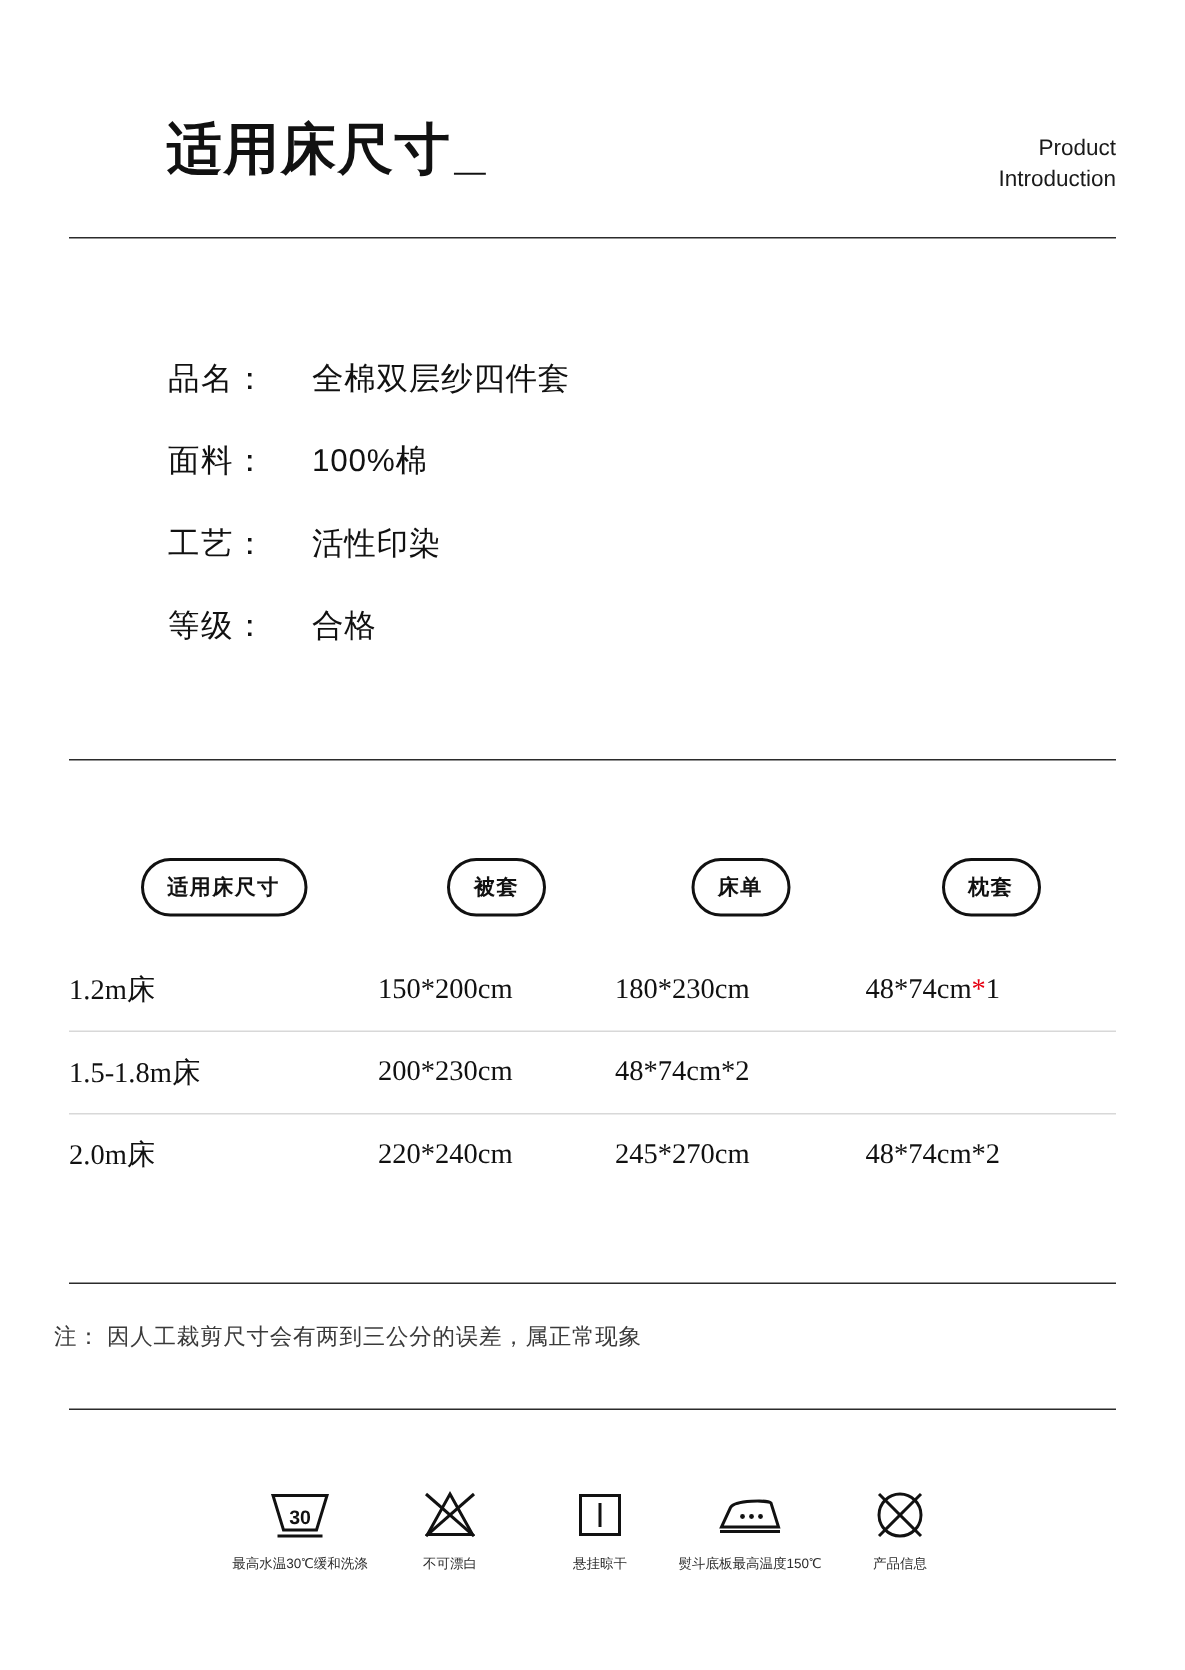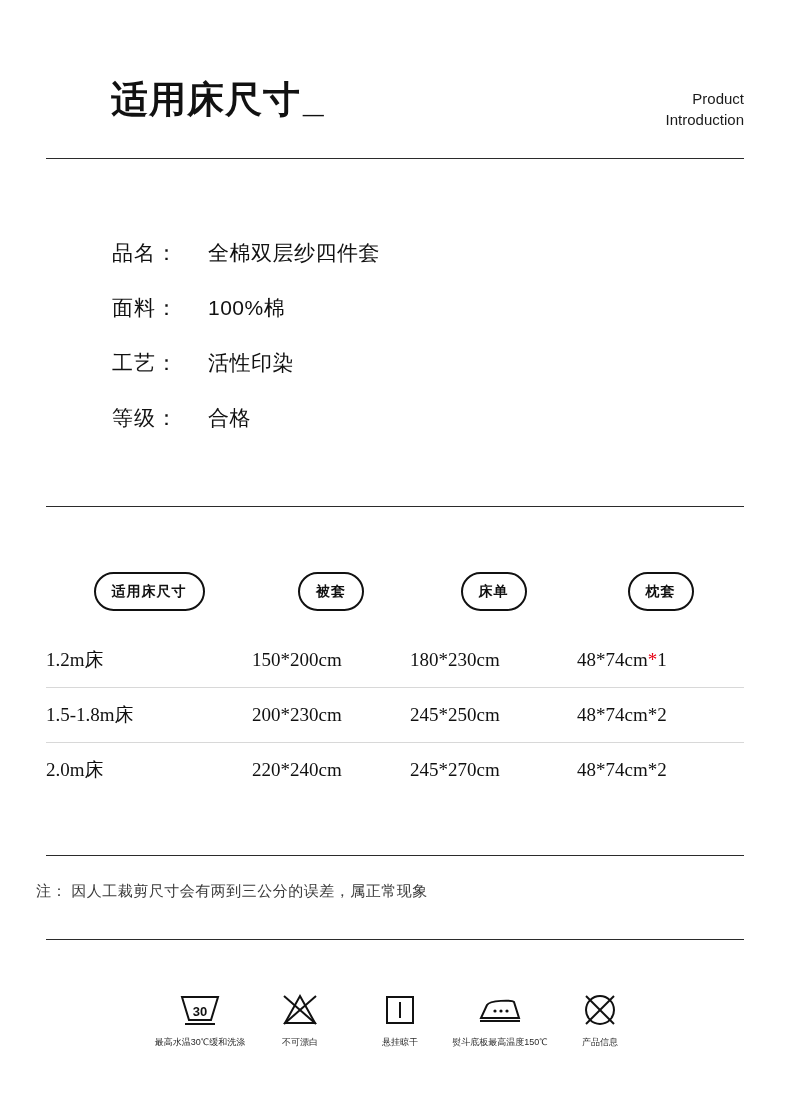--- a/index.html
+++ b/index.html
@@ -240,21 +240,20 @@
         <div class="data-cell col-0">1.2m床</div>
         <div class="data-cell col-1">150*200cm</div>
         <div class="data-cell col-2">180*230cm</div>
         <div class="data-cell col-3">
           <span>48*74cm</span><span class="star-red">*</span><span>1</span>
         </div>
       </div>
       <div class="data-row">
         <div class="data-cell col-0">1.5-1.8m床</div>
         <div class="data-cell col-1">200*230cm</div>
-        <div class="data-cell col-2">245*250cm</div>
         <div class="data-cell col-3">
           <span>48*74cm*2</span>
         </div>
       </div>
       <div class="data-row">
         <div class="data-cell col-0">2.0m床</div>
         <div class="data-cell col-1">220*240cm</div>
         <div class="data-cell col-2">245*270cm</div>
         <div class="data-cell col-3">
           <span>48*74cm*2</span>

